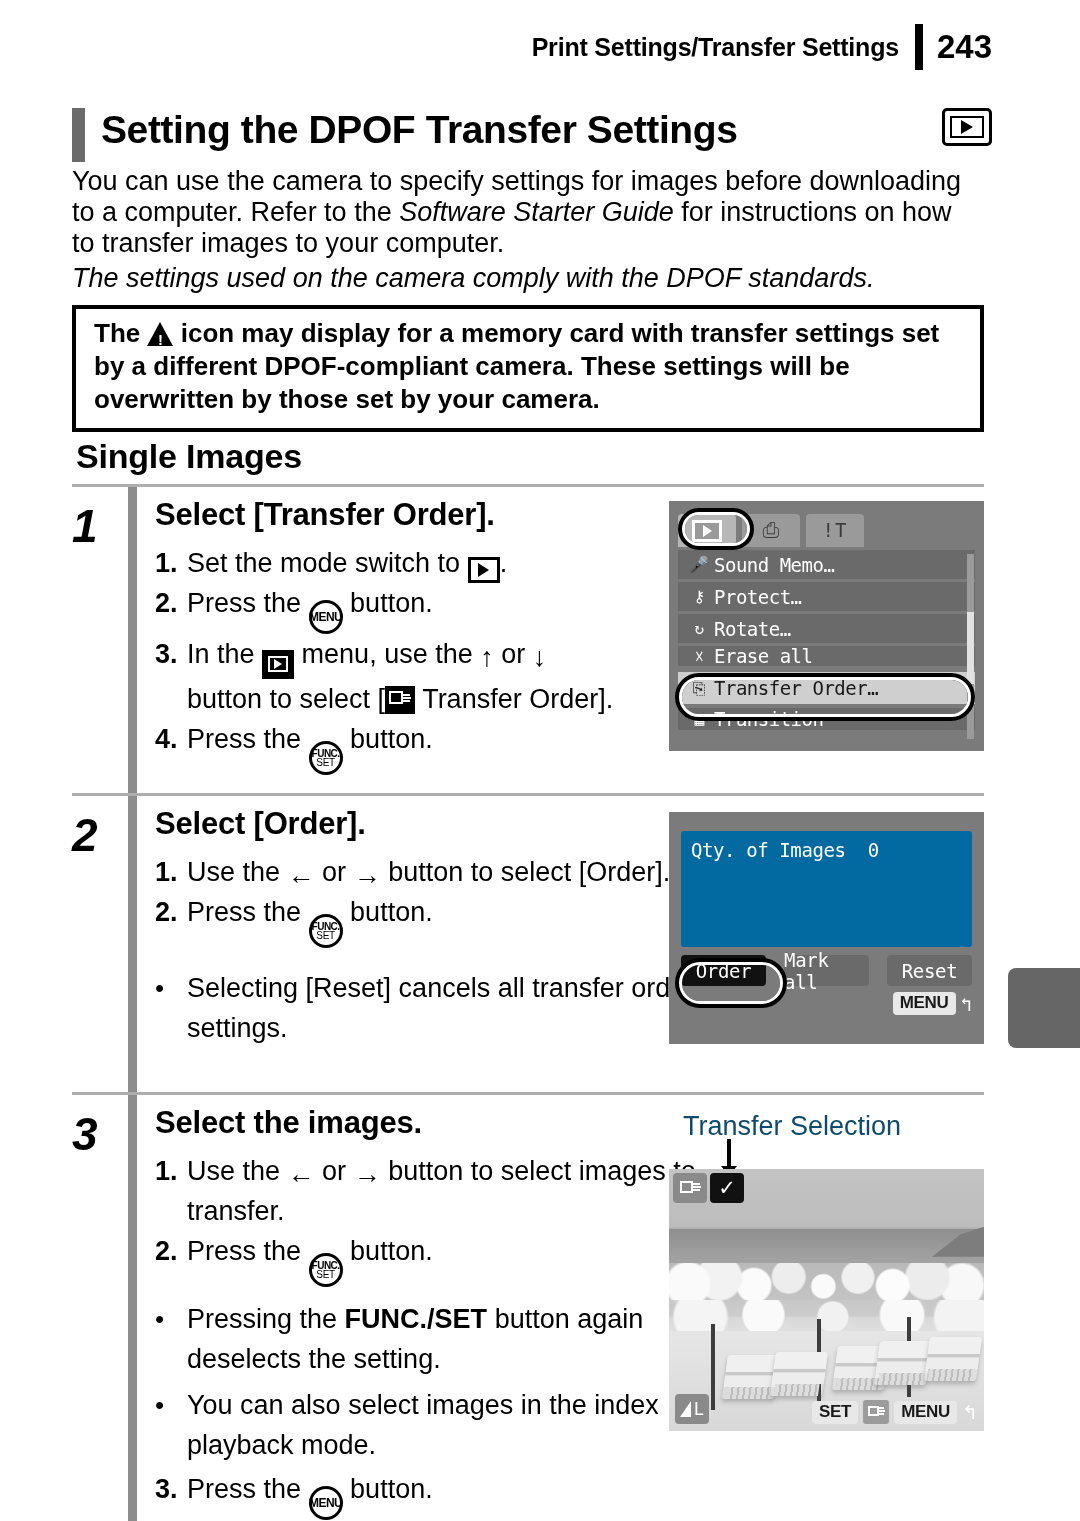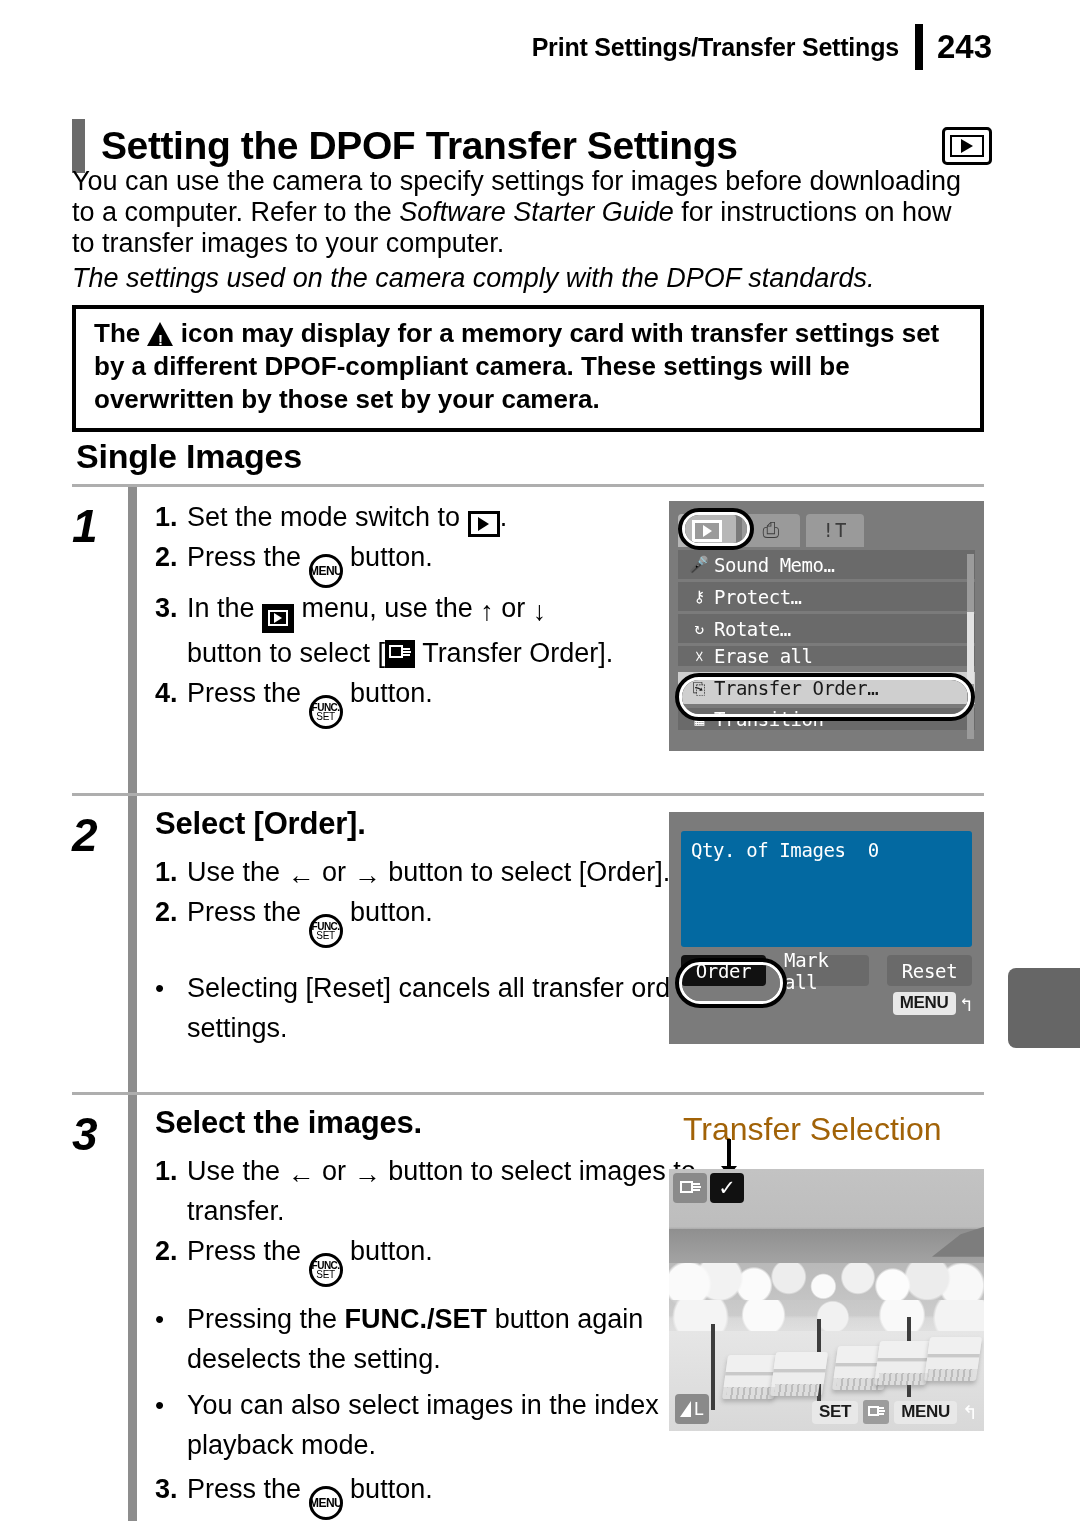--- a/index.html
+++ b/index.html
@@ -38,26 +38,26 @@
     margin: 0 14px 0 16px;
   }
   .header-page {
     font-size: 33px;
     font-weight: bold;
   }
 
   
   .title-row {
     position: absolute;
-    top: 116px;
+    top: 108px;
     left: 72px;
     width: 936px;
     height: 60px;
     display: flex;
-    align-items: center;
+    align-items: flex-start;
   }
   .title-bar-mark {
     width: 13px;
     height: 54px;
     background: #6b6b6b;
     margin-right: 16px;
     flex: 0 0 auto;
   }
   .title-text {
     font-size: 39px;
@@ -467,22 +467,22 @@
   }
   .ret-arrow { font-size: 19px; color: #fff; }
 
   
   .photo-wrap { width: 315px; position: relative; }
   .callout {
     position: absolute;
     top: -58px;
     left: 14px;
     font-family: "Liberation Sans", sans-serif;
-    font-size: 32px;
-    color: #a16207;
+    font-size: 27px;
+    color: #0c4a6e;
     white-space: nowrap;
   }
   .callout-line {
     position: absolute;
     top: -30px;
     left: 58px;
     width: 4px;
     height: 28px;
     background: #000;
   }
@@ -702,20 +702,21 @@
 </div>
 
 <div class="section-head">Single Images</div>
 
 <div class="steps">
 
   <div class="step">
     <div class="step-num">1</div>
     <div class="step-rule"></div>
     <div class="step-body" style="min-height:282px;">
+      <div class="step-title">Select [Transfer Order].</div>
       <div class="olist" style="width:560px;">
         <div class="oitem">
           <div class="mk">1.</div>
           <div class="tx"><span>Set the mode switch to</span>
             <span class="ic-play-sq">
                 <i></i>
               </span><span>.</span></div>
         </div>
         <div class="oitem">
           <div class="mk">2.</div>

